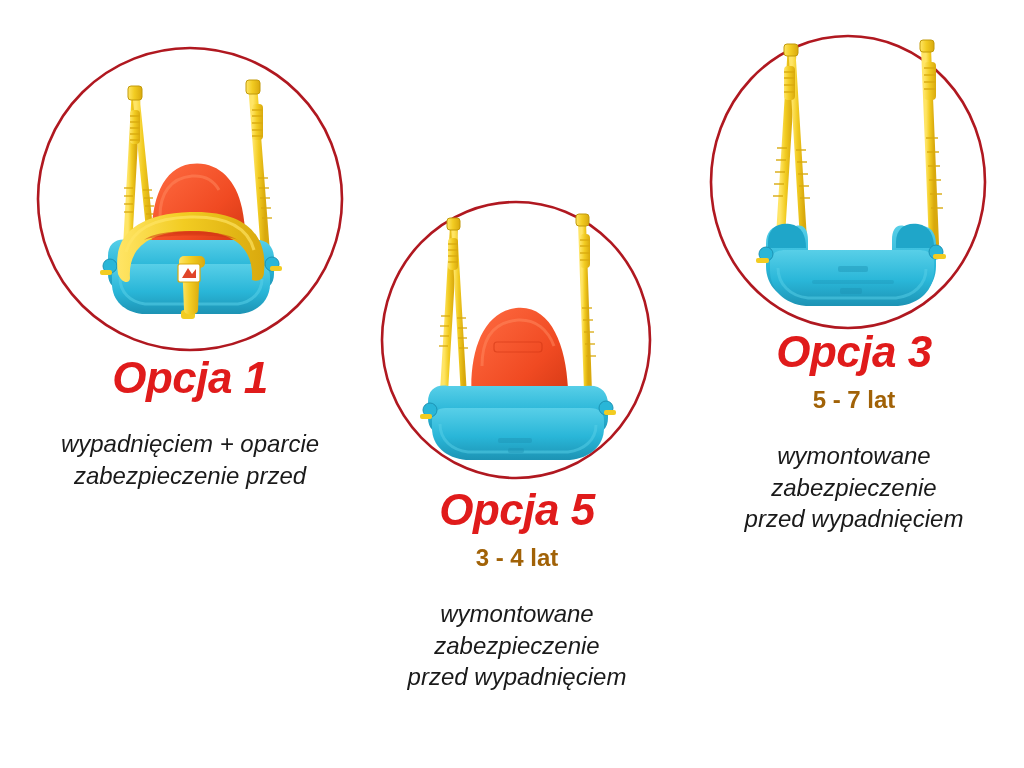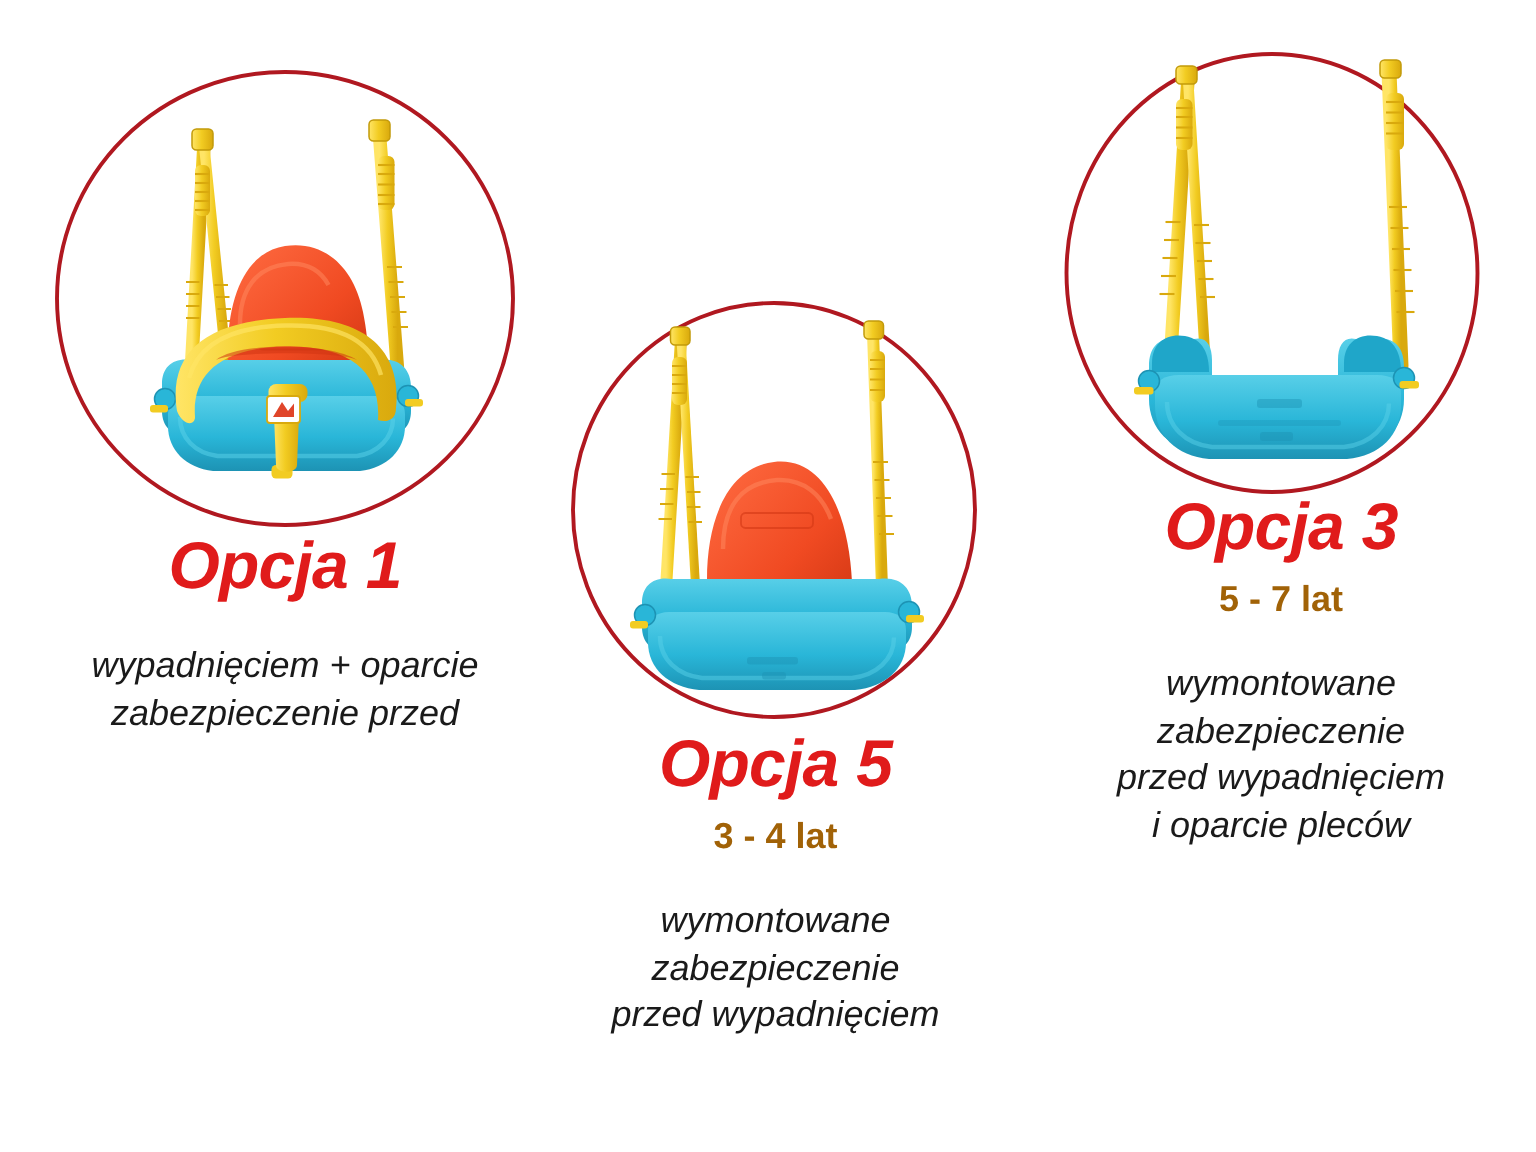--- a/index.html
+++ b/index.html
@@ -365,18 +365,17 @@
       </svg>
     </div>
 
     <div class="caption">
       <div class="opt-title">Opcja 3</div>
       <div class="opt-age">5 - 7 lat</div>
       <div class="opt-desc">
         <span class="dl">wymontowane</span>
         <span class="dl">zabezpieczenie</span>
         <span class="dl">przed wypadnięciem</span>
-        <span class="dl">i oparcie pleców</span>
       </div>
     </div>
   </div>
 
 </div>
 
 </body></html>

